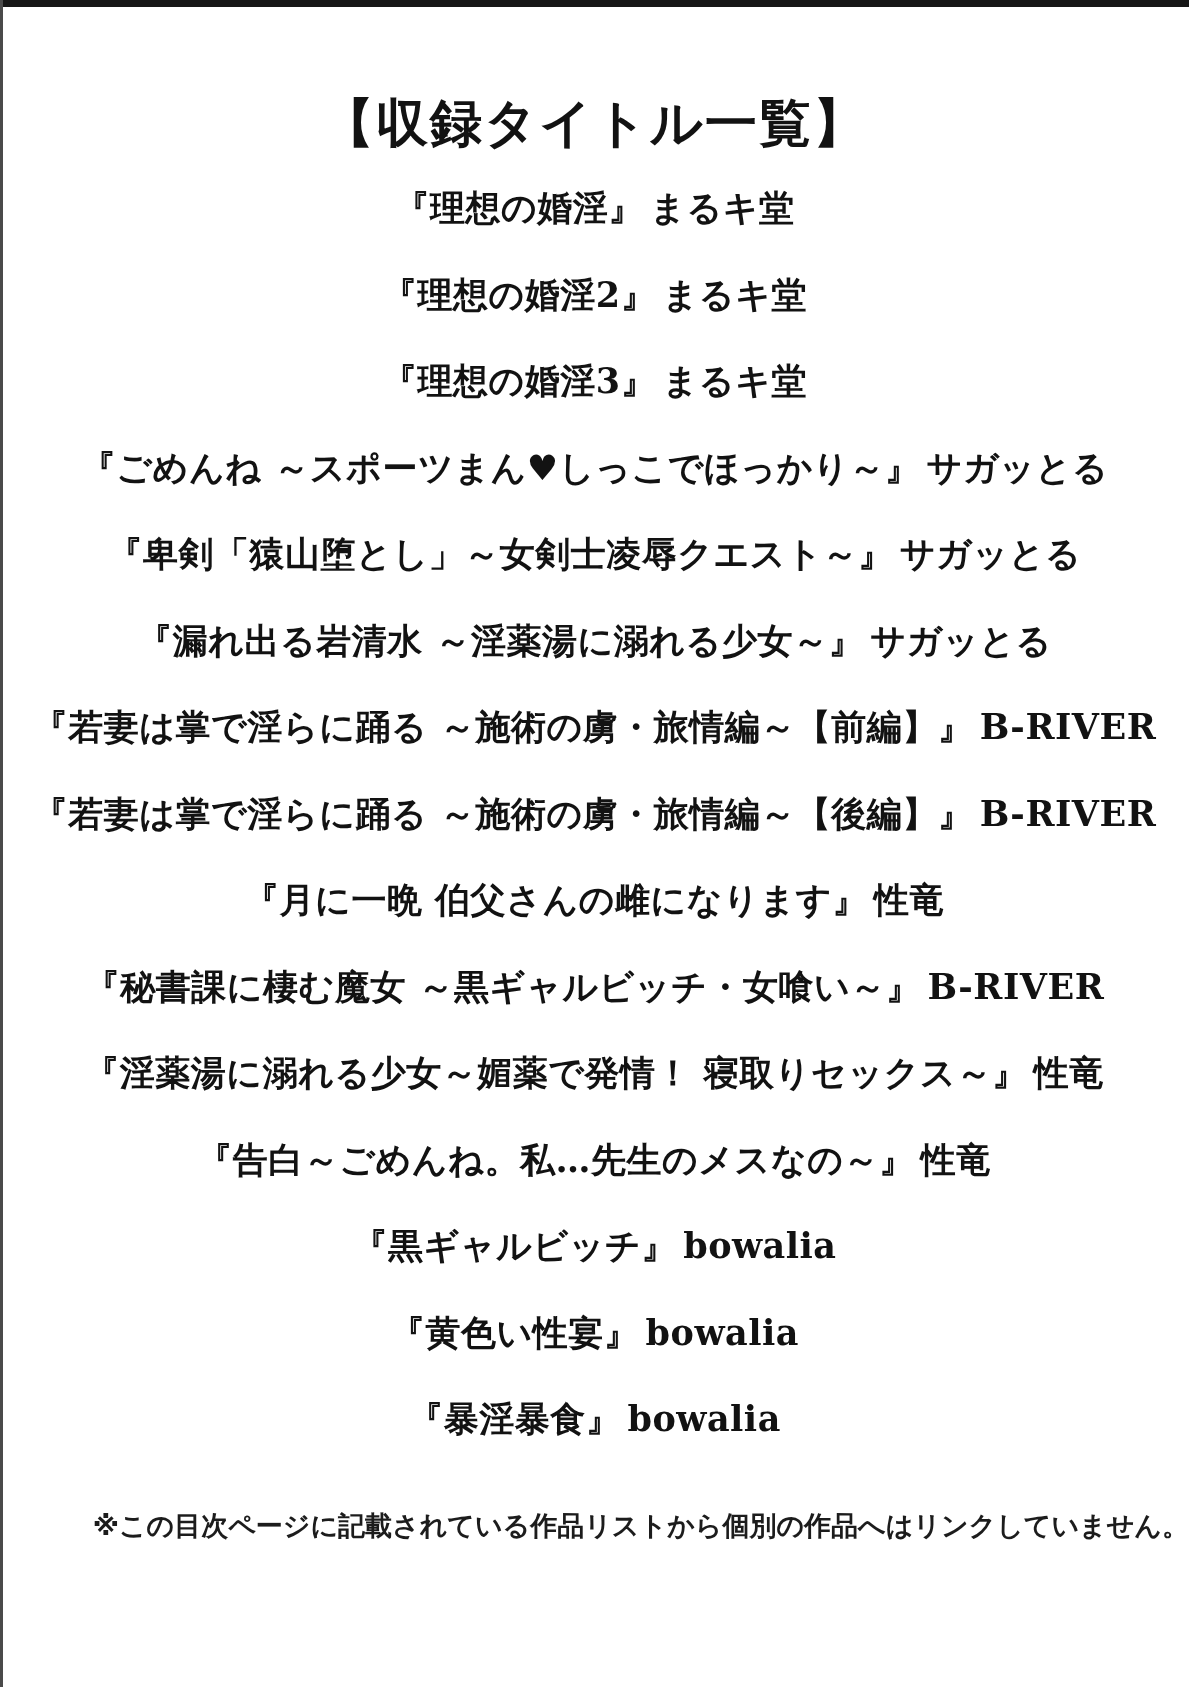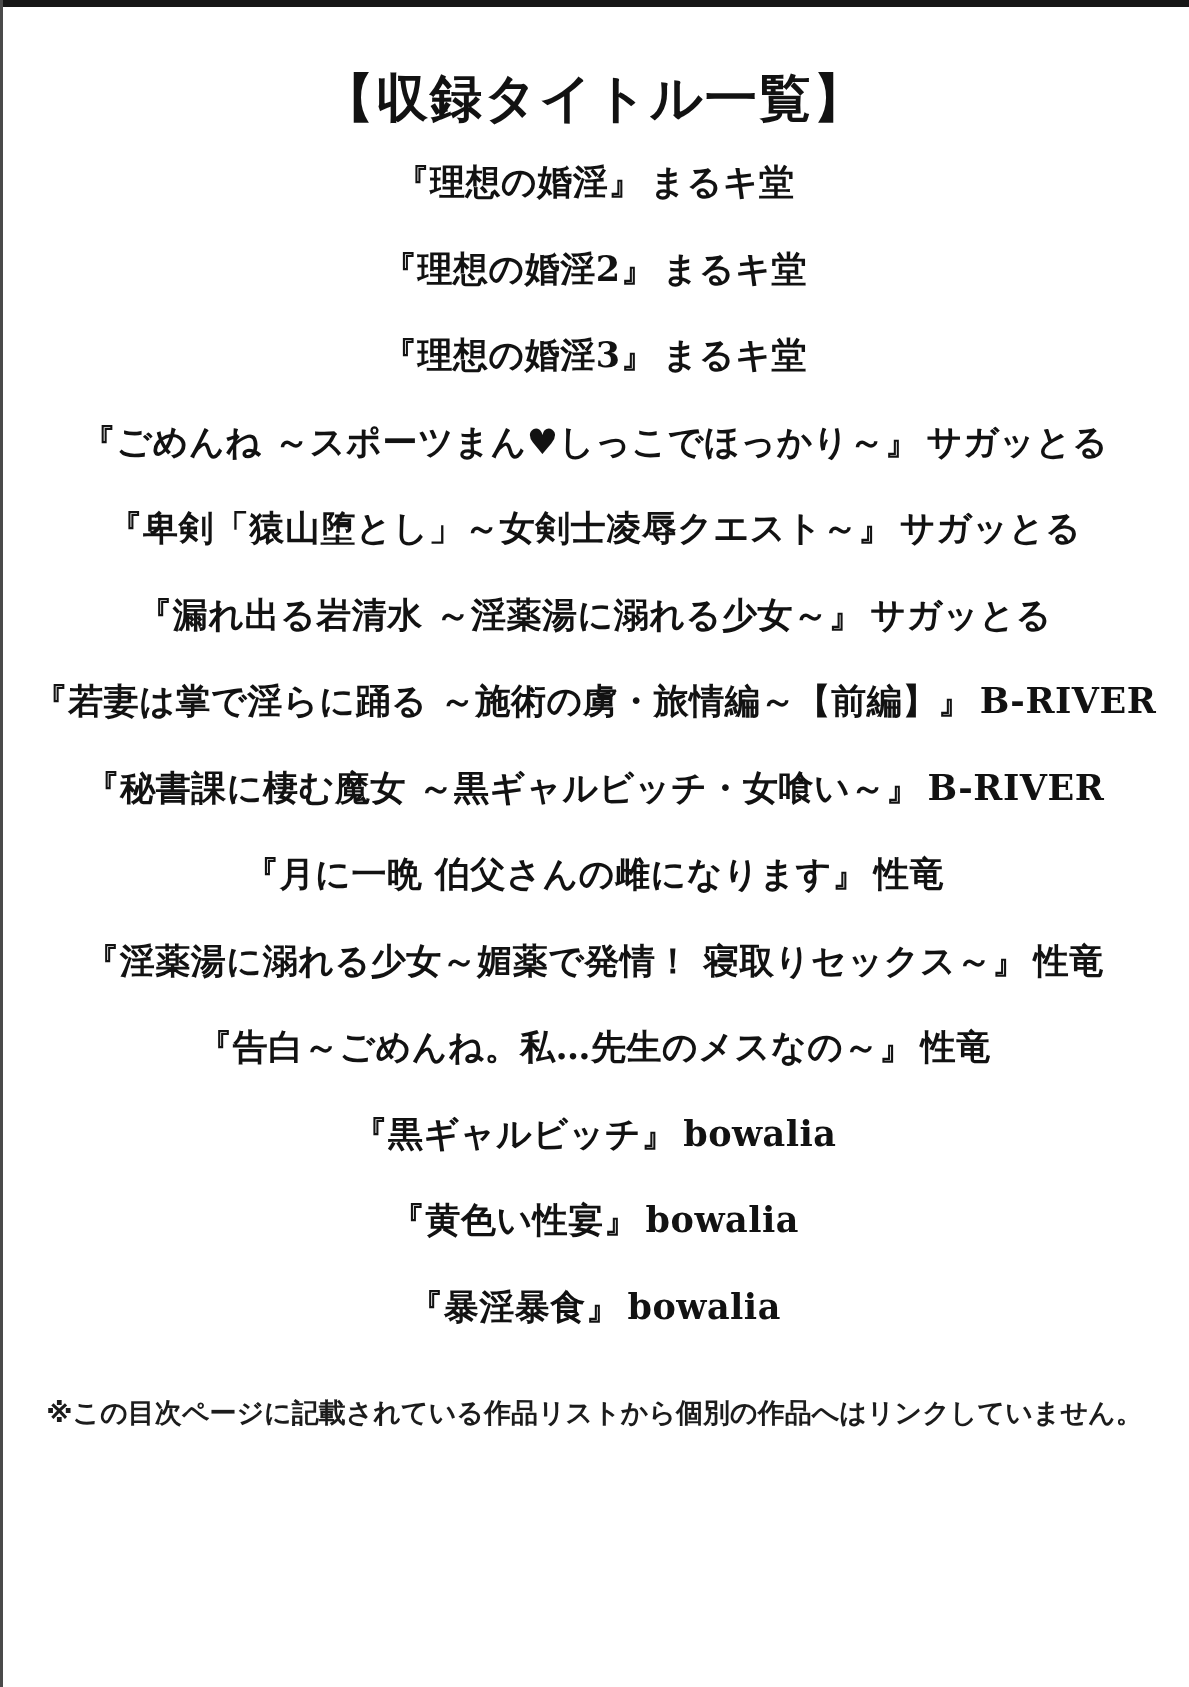--- a/index.html
+++ b/index.html
@@ -24,27 +24,28 @@
   }
   .left-border {
     position: absolute;
     top: 0; left: 0;
     width: 3px;
     height: 100%;
     background: #4a4a4a;
   }
   .page-title {
     margin: 0;
-    padding-top: 72px;
+    padding-top: 98px;
     font-size: 52px;
     line-height: 1;
     font-weight: bold;
     text-align: center;
     letter-spacing: 2px;
     white-space: nowrap;
+    font-family: Liberation Serif, serif;
   }
   .toc-list {
     margin-top: 15px;
   }
   .toc-entry {
     height: 86.5px;
     line-height: 86.5px;
     text-align: center;
     font-size: 35px;
     font-weight: bold;
@@ -58,20 +59,21 @@
     margin-top: 27px;
     text-align: center;
     font-family: "DejaVu Sans", "Liberation Sans", sans-serif;
     font-size: 27px;
     font-weight: bold;
     color: #1c1c1c;
   }
   .footer-line {
     line-height: 72px;
     white-space: nowrap;
+    text-align: right;
   }
 </style>
 </head>
 <body>
 
 <div class="top-border"></div>
 <div class="left-border"></div>
 
 <h1 class="page-title">【収録タイトル一覧】</h1>
 
@@ -91,24 +93,27 @@
   <div class="toc-entry">
     <span class="entry-title">『卑剣「猿山堕とし」～女剣士凌辱クエスト～』</span><span class="entry-author">サガッとる</span>
   </div>
   <div class="toc-entry">
     <span class="entry-title">『漏れ出る岩清水 ～淫薬湯に溺れる少女～』</span><span class="entry-author">サガッとる</span>
   </div>
   <div class="toc-entry">
     <span class="entry-title">『若妻は掌で淫らに踊る ～施術の虜・旅情編～【前編】』</span><span class="entry-author">B-RIVER</span>
   </div>
   <div class="toc-entry">
-    <span class="entry-title">『秘書課に棲む魔女 ～黒ギャルビッチ・女喰い～』</span><span class="entry-author">B-RIVER</span>
+    <span class="entry-title">『若妻は掌で淫らに踊る ～施術の虜・旅情編～【後編】』</span><span class="entry-author">B-RIVER</span>
   </div>
   <div class="toc-entry">
     <span class="entry-title">『月に一晩 伯父さんの雌になります』</span><span class="entry-author">性竜</span>
+  </div>
+  <div class="toc-entry">
+    <span class="entry-title">『秘書課に棲む魔女 ～黒ギャルビッチ・女喰い～』</span><span class="entry-author">B-RIVER</span>
   </div>
   <div class="toc-entry">
     <span class="entry-title">『淫薬湯に溺れる少女～媚薬で発情！ 寝取りセックス～』</span><span class="entry-author">性竜</span>
   </div>
   <div class="toc-entry">
     <span class="entry-title">『告白～ごめんね。私…先生のメスなの～』</span><span class="entry-author">性竜</span>
   </div>
   <div class="toc-entry">
     <span class="entry-title">『黒ギャルビッチ』</span><span class="entry-author">bowalia</span>
   </div>

